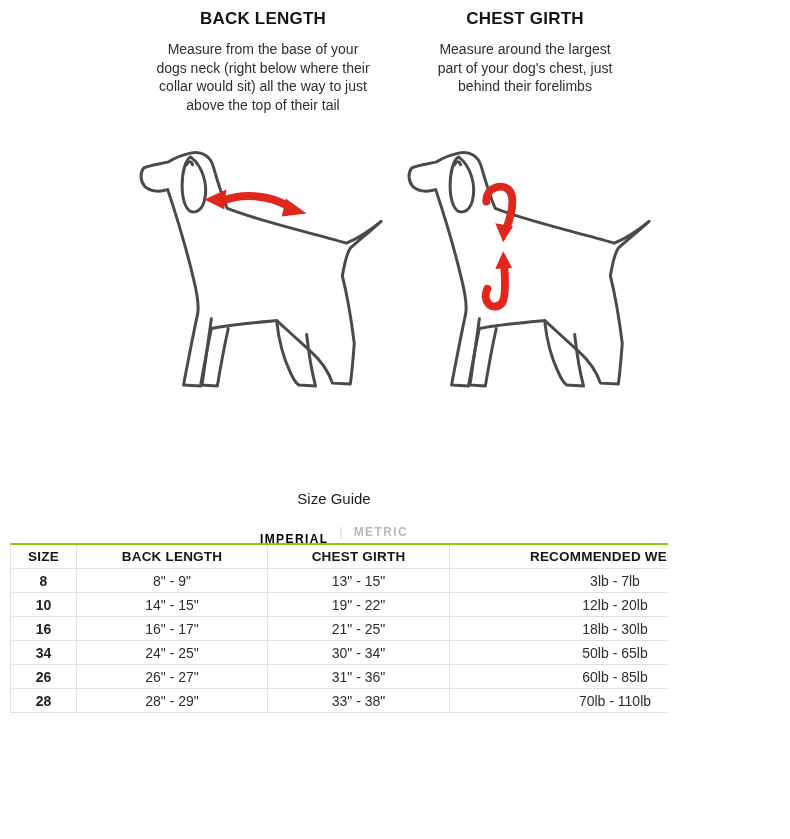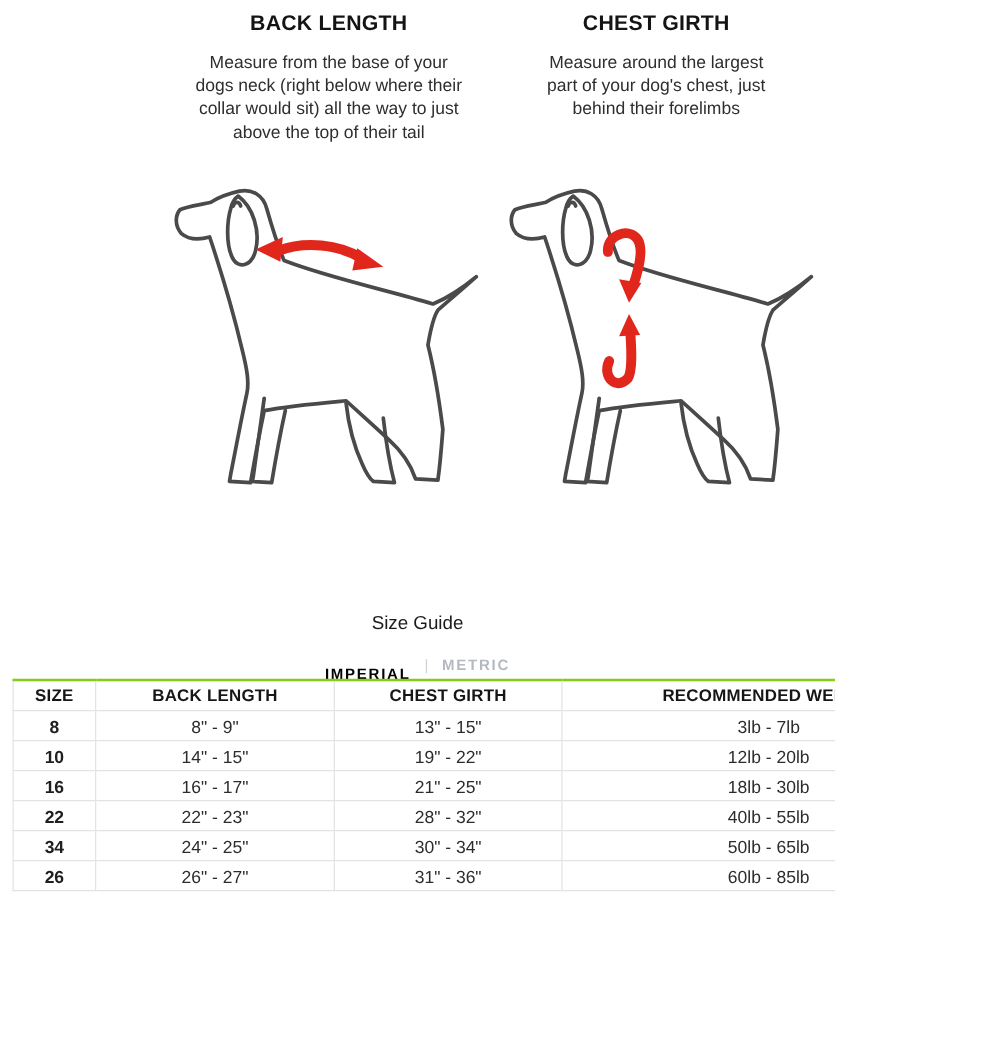--- a/index.html
+++ b/index.html
@@ -144,33 +144,33 @@
           <td>19" - 22"</td>
           <td>12lb - 20lb</td>
         </tr>
         <tr>
           <td class="size-col">16</td>
           <td>16" - 17"</td>
           <td>21" - 25"</td>
           <td>18lb - 30lb</td>
         </tr>
         <tr>
-          <td class="size-col">22</td>
-          <td>22" - 23"</td>
-          <td>28" - 32"</td>
-          <td>40lb - 55lb</td>
-        </tr>
-        <tr>
           <td class="size-col">34</td>
           <td>24" - 25"</td>
           <td>30" - 34"</td>
           <td>50lb - 65lb</td>
         </tr>
         <tr>
           <td class="size-col">26</td>
           <td>26" - 27"</td>
           <td>31" - 36"</td>
           <td>60lb - 85lb</td>
         </tr>
+        <tr>
+          <td class="size-col">28</td>
+          <td>28" - 29"</td>
+          <td>33" - 38"</td>
+          <td>70lb - 110lb</td>
+        </tr>
       </tbody>
   </table>
 
 </div>
 
 </body></html>

